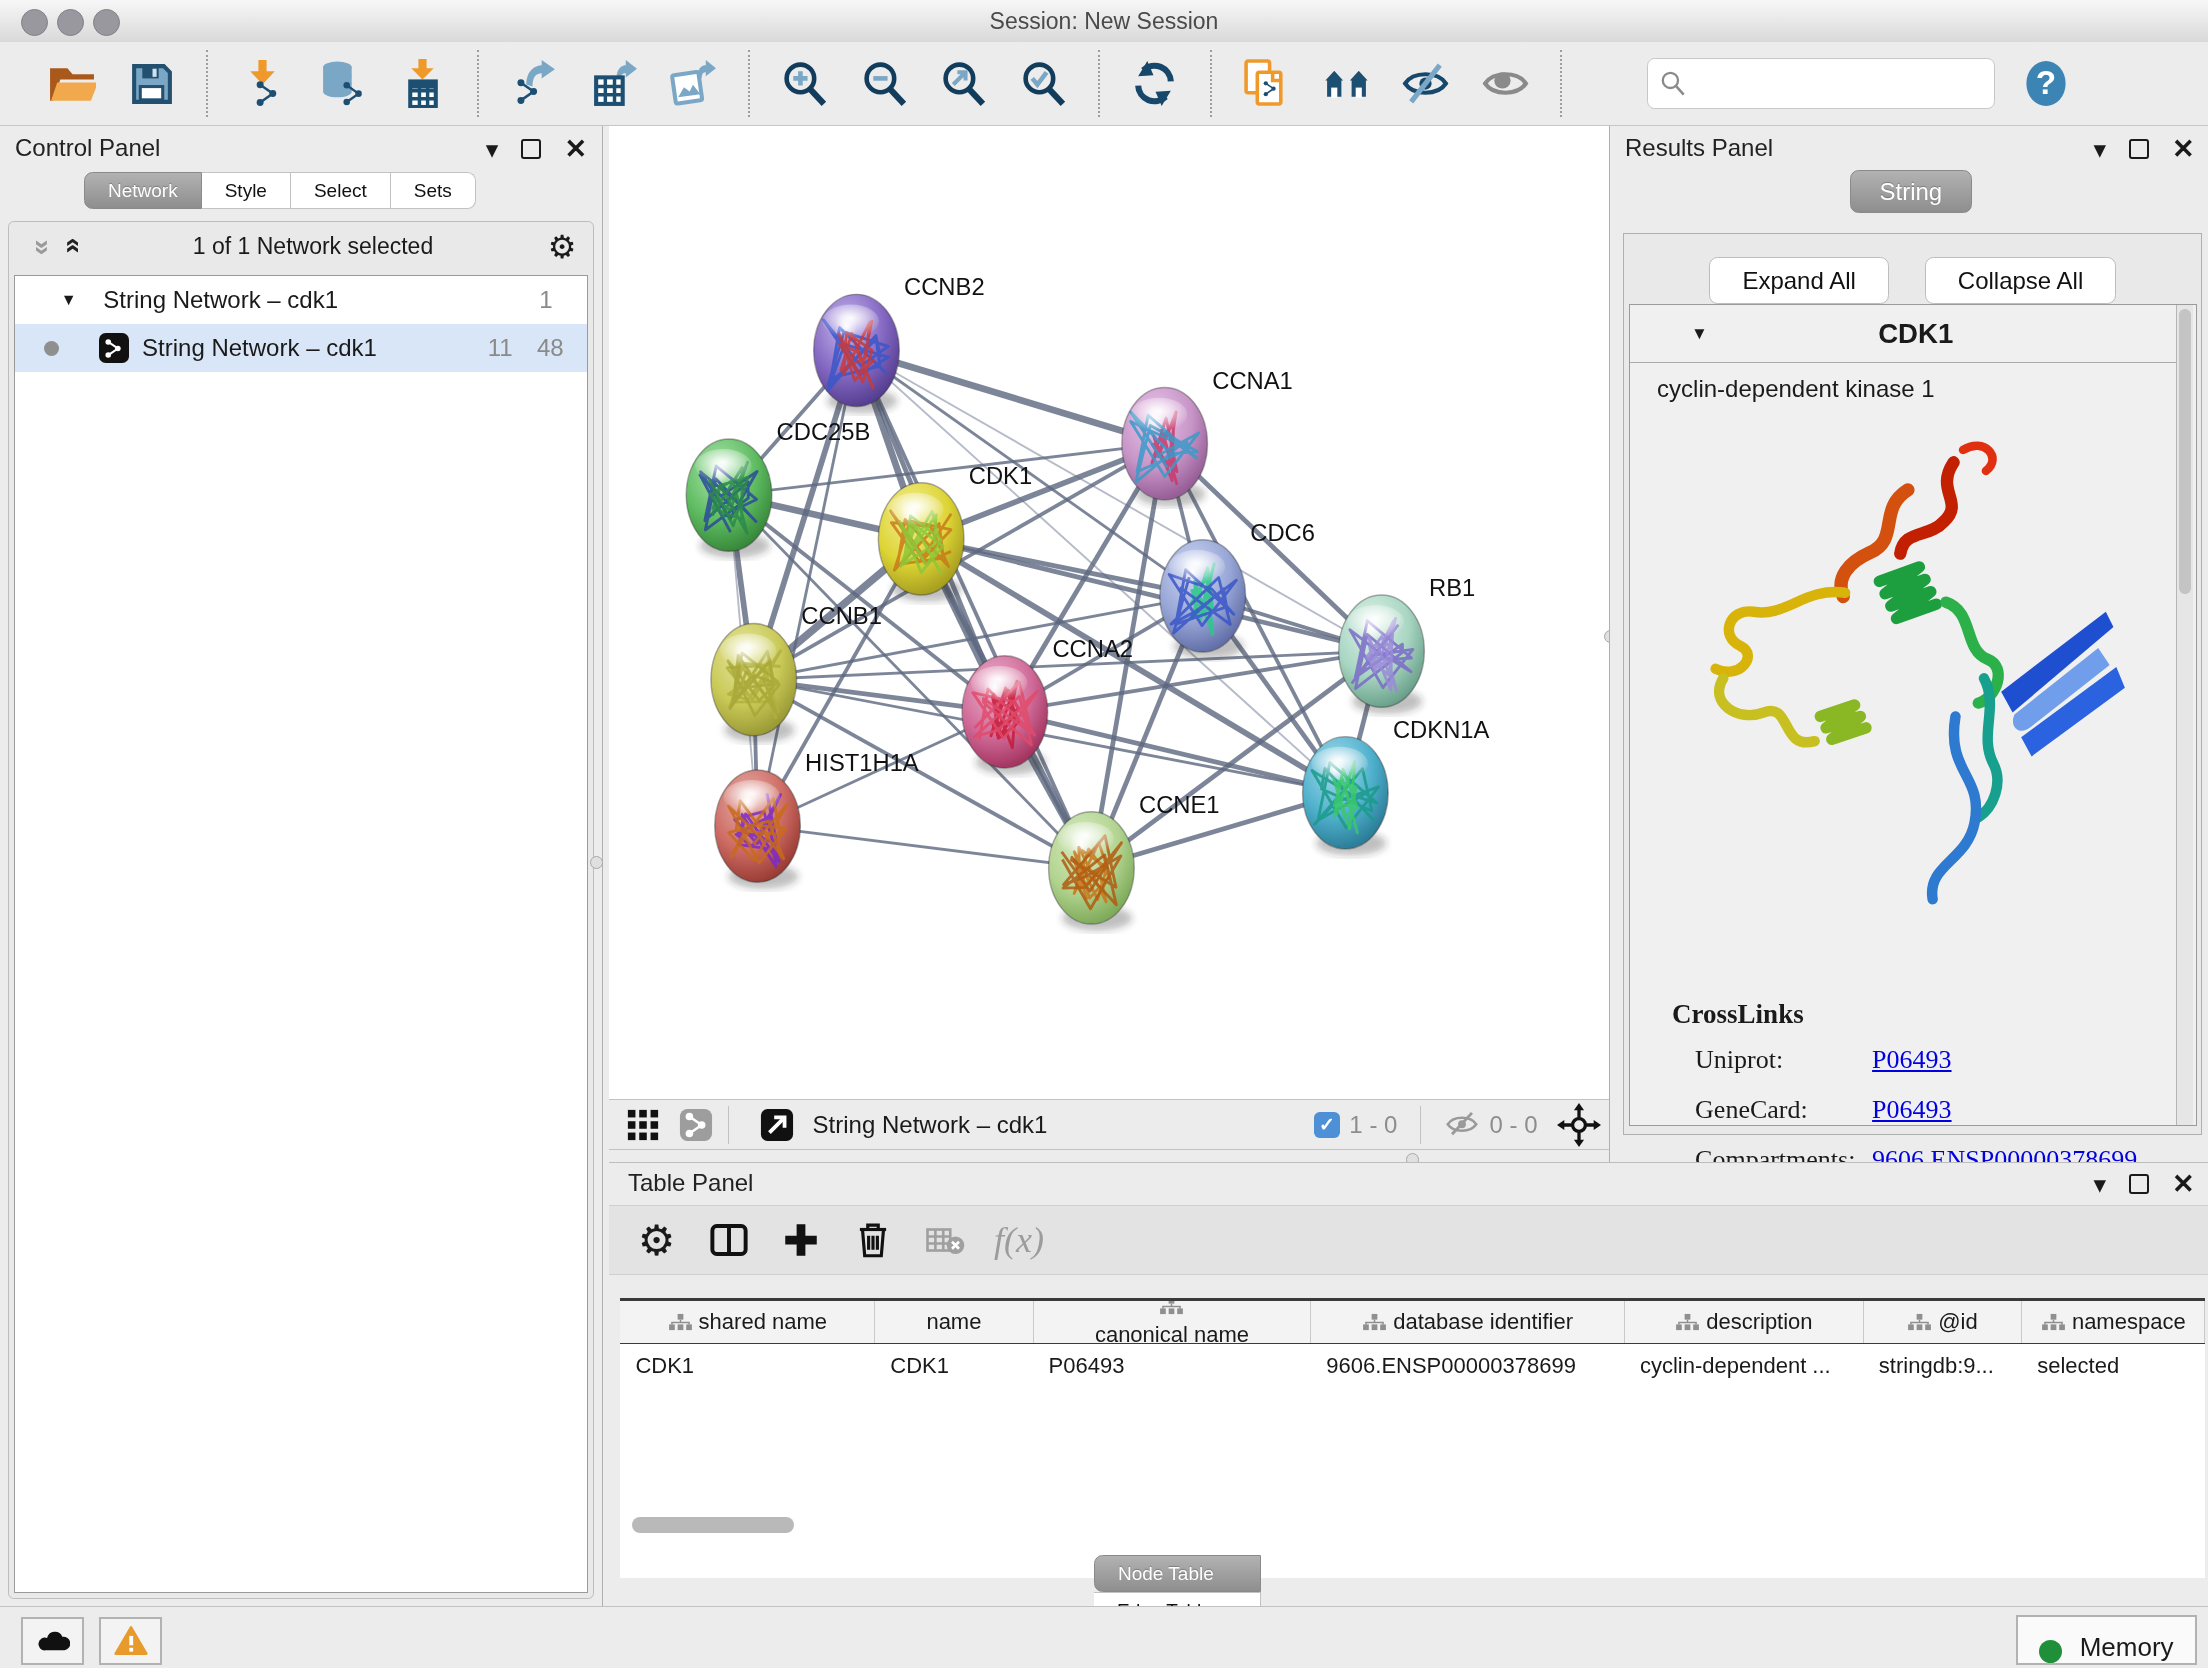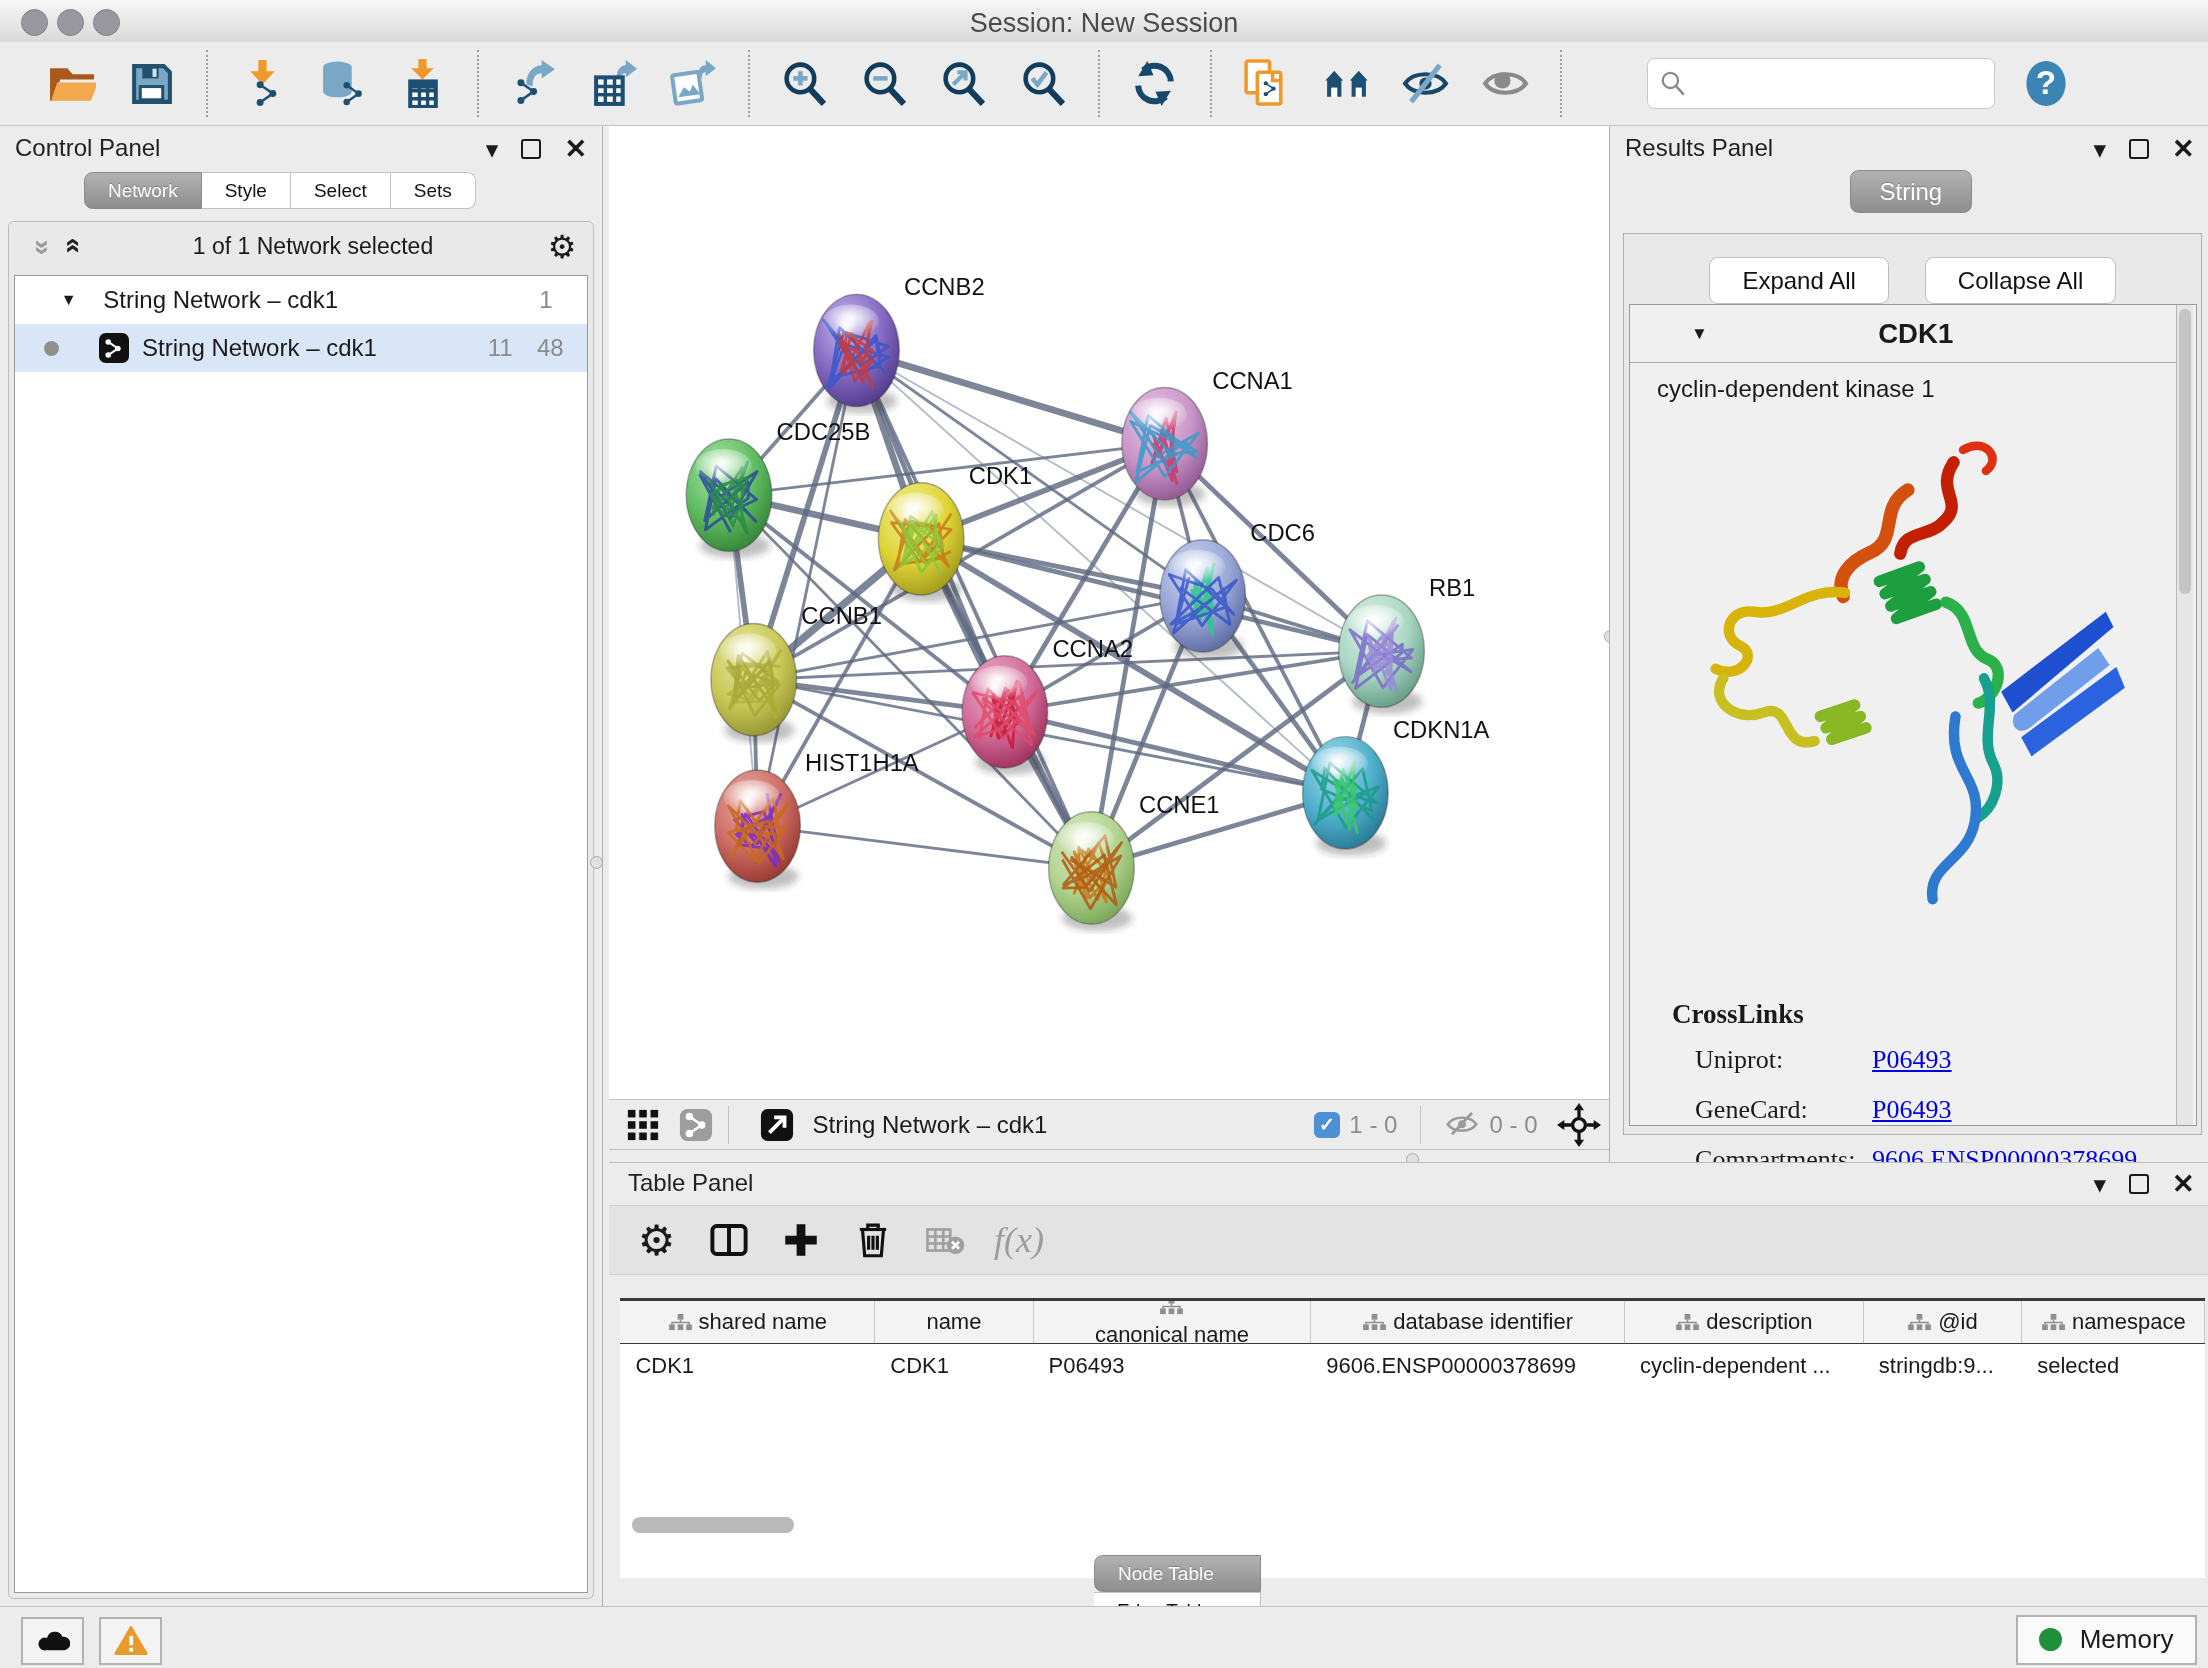--- a/index.html
+++ b/index.html
@@ -3,21 +3,21 @@
 <meta charset="utf-8">
 <style>
   html,body{margin:0;padding:0;}
   body{width:2208px;height:1668px;position:relative;background:#ececec;overflow:hidden;
        font-family:"Liberation Sans",sans-serif;color:#1a1a1a;-webkit-font-smoothing:antialiased;}
   
   .titlebar{position:absolute;left:0;top:0;right:0;height:42px;
     background:linear-gradient(#f7f7f7,#d9d9d9);border-bottom:1px solid #b3b3b3;}
   .traffic{position:absolute;top:8.6px;width:25px;height:25px;border-radius:50%;
     background:#98989e;border:1px solid #808086;}
-  .win-title{position:absolute;left:0;right:0;top:7.6px;text-align:center;font-size:27px;color:#4a4a4a;}
+  .win-title{position:absolute;left:0;right:0;top:7.6px;text-align:center;font-size:23px;color:#4a4a4a;}
   
   .toolbar{position:absolute;left:0;top:42px;right:0;height:84px;display:flex;align-items:center;
     padding-left:32px;box-sizing:border-box;border-bottom:1px solid #c6c6c6;background:#ececec;}
   #toolbar-groups{display:flex;align-items:center;}
   .tool-btn{width:53px;height:53px;margin:0 13.3px;display:inline-flex;align-items:center;justify-content:center;}
   .tool-btn svg{width:49px;height:49px;}
   .tb-sep{width:0;height:67px;border-left:2.9px dotted #9d9d9d;margin:0 15px;}
   .search-wrap{margin-left:70px;width:323px;height:49px;background:#fff;border:1.9px solid #c7c7c7;
     border-radius:7.6px;display:flex;align-items:center;padding:0 11.4px;}
   .search-wrap svg{width:28.5px;height:28.5px;margin-right:7.6px;flex:none;}
@@ -128,21 +128,21 @@
   .grid-body{background:#fff;height:190px;}
   .hscroll-pill{position:absolute;left:23px;top:354px;width:162px;height:16px;border-radius:8.6px;background:#b9b9b9;}
   #tp-tabs{position:absolute;left:485px;top:392px;display:flex;flex-direction:column;}
   
   .statusbar{position:absolute;left:0;bottom:0;right:0;height:61px;background:#ececec;
     border-top:1px solid #c2c2c2;}
   .sb-btn{position:absolute;top:9.5px;width:59px;height:44px;border:2.9px solid #b2b2b2;background:#f3f3f3;
     display:flex;align-items:center;justify-content:center;}
   .sb-btn svg{width:34px;height:32px;}
   .memory-btn{position:absolute;right:11.4px;top:7.6px;height:46px;border:2.9px solid #b2b2b2;background:#fafafa;
-    display:flex;align-items:center;gap:18px;padding:0 21px;font-size:26px;}
+    display:flex;align-items:flex-end;gap:18px;padding:0 21px;font-size:26px;}
   .mem-dot{width:23px;height:23px;border-radius:50%;background:#1f8f3a;}
   .split-handle{position:absolute;width:11.4px;height:11.4px;border:1px solid #a8a8a8;border-radius:50%;background:#e0e0e0;}
 </style>
 </head>
 <body>
 
 <div class="titlebar">
   <div class="traffic" style="left:21px"></div>
   <div class="traffic" style="left:57px"></div>
   <div class="traffic" style="left:93px"></div>

